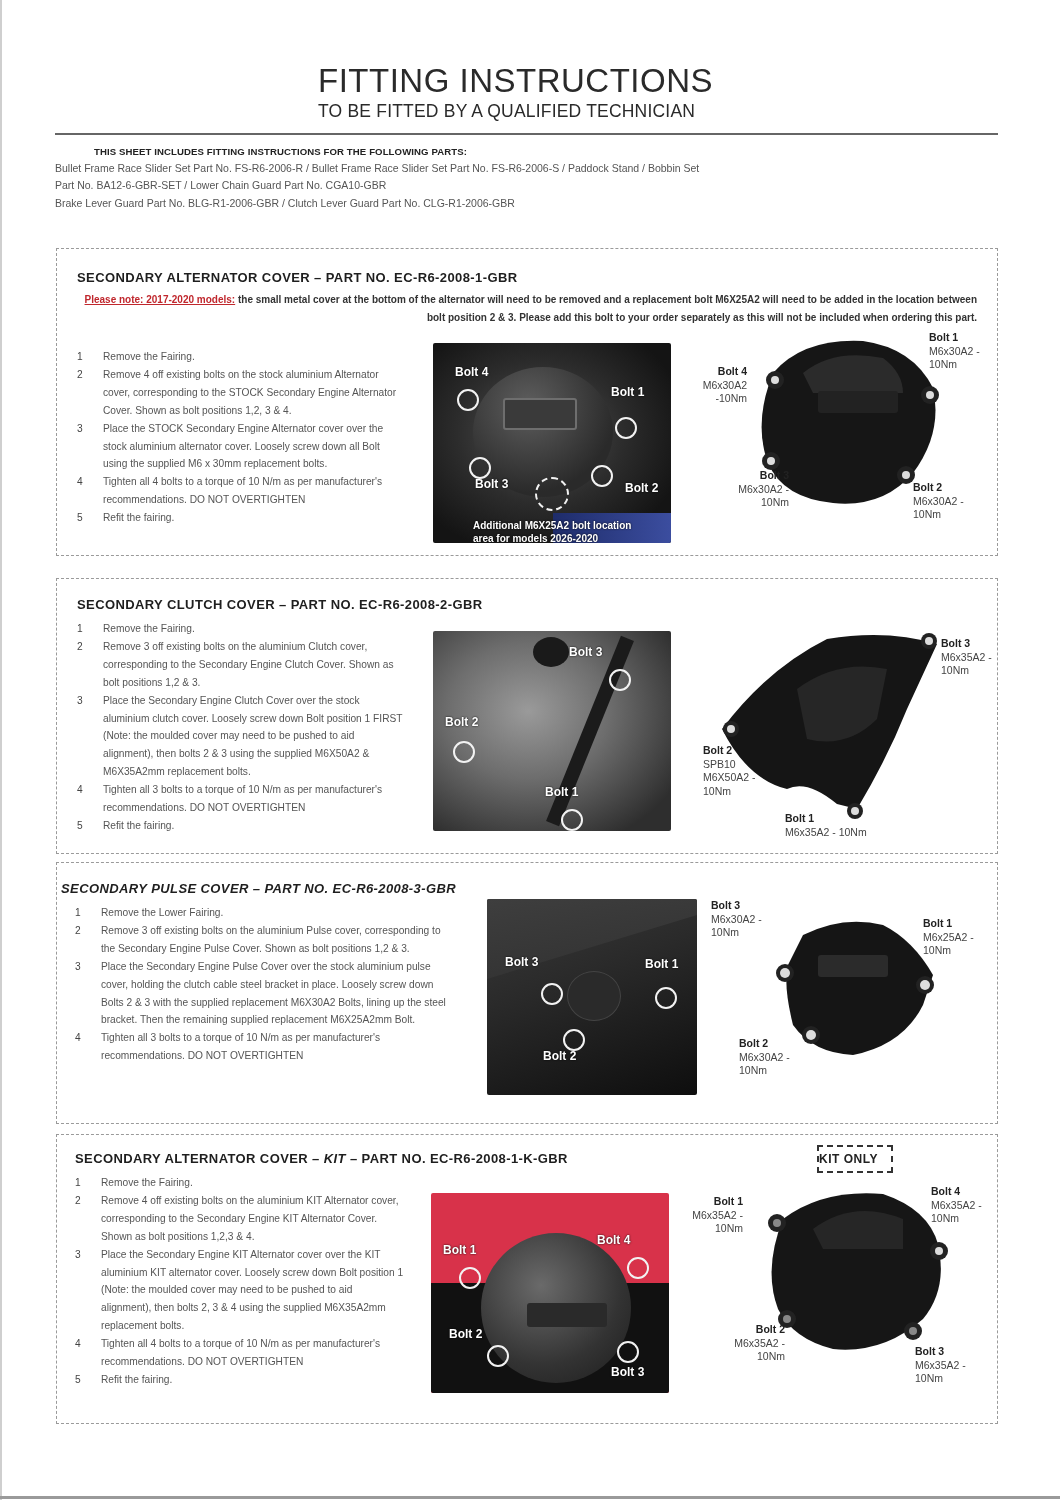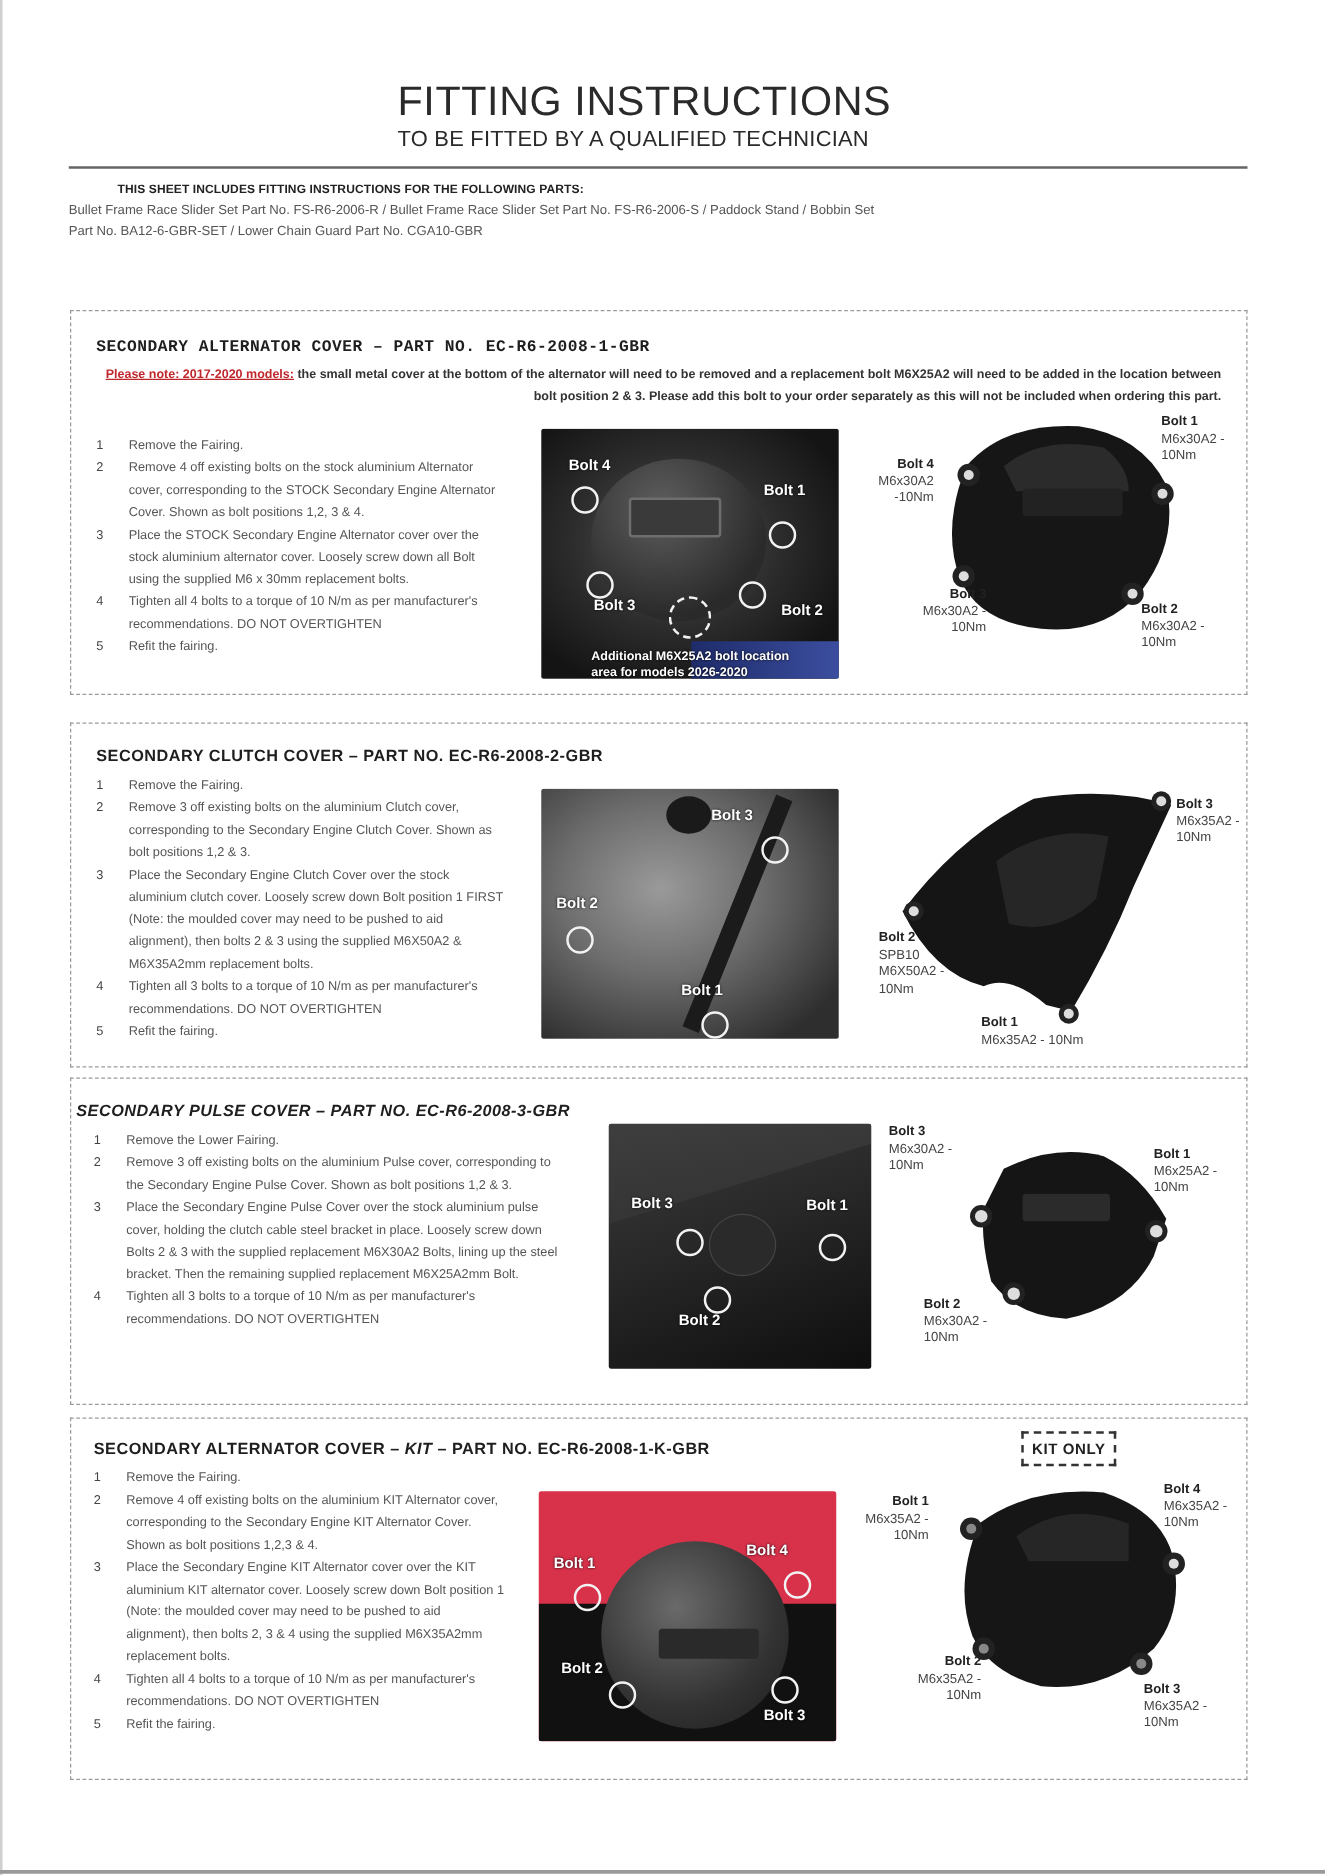--- a/index.html
+++ b/index.html
@@ -27,39 +27,40 @@
   .photo .bolt-lbl { position:absolute; color:#fff; font-weight:bold; font-size:12px; text-shadow:0 0 2px #000; white-space:nowrap; }
   .photo .ring { position:absolute; width:22px; height:22px; border:2px solid #f2f2f2; border-radius:50%; box-sizing:border-box; }
   .photo .ring.dashed { border-style:dashed; width:34px; height:34px; }
   .photo .caption { position:absolute; color:#fff; font-weight:bold; font-size:10px; line-height:13px; text-shadow:0 0 2px #000; }
 
   .diagram { position:absolute; }
   .callout { position:absolute; font-size:10.5px; line-height:13.5px; color:#444; white-space:nowrap; }
   .callout b { color:#222; display:block; }
   .callout.right { text-align:right; }
 
-  .kit-badge { position:absolute; left:760px; top:10px; width:76px; height:28px; border:2px dashed #333; box-sizing:border-box; font-size:12px; font-weight:bold; color:#222; text-align:center; line-height:24px; letter-spacing:0.5px; }
+  .kit-badge { position:absolute; left:760px; top:10px; width:76px; height:28px; border:2px dashed #333; box-sizing:border-box; font-size:12px; font-weight:bold; color:#222; text-align:left; line-height:24px; letter-spacing:0.5px; }
 </style>
 </head>
 <body>
 
 <div class="sheet-edge-left"></div>
 
 <h1 class="title" style="margin:0;">FITTING INSTRUCTIONS</h1>
 <div class="subtitle">TO BE FITTED BY A QUALIFIED TECHNICIAN</div>
 <div class="rule"></div>
 
 <div class="parts">
   <div class="head">THIS SHEET INCLUDES FITTING INSTRUCTIONS FOR THE FOLLOWING PARTS:</div>
   <div>Bullet Frame Race Slider Set Part No. FS-R6-2006-R  /  Bullet Frame Race Slider Set Part No. FS-R6-2006-S  /  Paddock Stand / Bobbin Set</div>
   <div>Part No. BA12-6-GBR-SET  /  Lower Chain Guard Part No. CGA10-GBR</div>
+  <div>Brake Lever Guard Part No. BLG-R1-2006-GBR  /  Clutch Lever Guard Part No. CLG-R1-2006-GBR</div>
 </div>
 
 <div class="section" style="top:248px; height:306px;">
-  <div class="sec-title" style="top:21px;font-family:Liberation Mono, monospace;">SECONDARY ALTERNATOR COVER – PART NO. EC-R6-2008-1-GBR</div>
+  <div class="sec-title" style="top:21px;">SECONDARY ALTERNATOR COVER – PART NO. EC-R6-2008-1-GBR</div>
   <div class="note" style="top:42px;text-align:right;">
     <span class="red">Please note: 2017-2020 models:</span><span> the small metal cover at the bottom of the alternator will need to be removed and a replacement bolt M6X25A2 will need to be added in the location between bolt position 2 &amp; 3.  Please add this bolt to your order separately as this will not be included when ordering this part.</span>
   </div>
   <ol class="steps" style="top:99px;">
     <li><span class="num">1</span><span>Remove the Fairing.</span></li>
     <li><span class="num">2</span><span>Remove 4 off existing bolts on the stock aluminium Alternator cover, corresponding to the STOCK Secondary Engine Alternator Cover. Shown as bolt positions 1,2, 3 &amp; 4.</span></li>
     <li><span class="num">3</span><span>Place the STOCK Secondary Engine Alternator cover over the stock aluminium alternator cover. Loosely screw down all Bolt using the supplied M6 x 30mm replacement bolts.</span></li>
     <li><span class="num">4</span><span>Tighten all 4 bolts to a torque of 10 N/m as per manufacturer's recommendations. DO NOT OVERTIGHTEN</span></li>
     <li><span class="num">5</span><span>Refit the fairing.</span></li>
   </ol>

